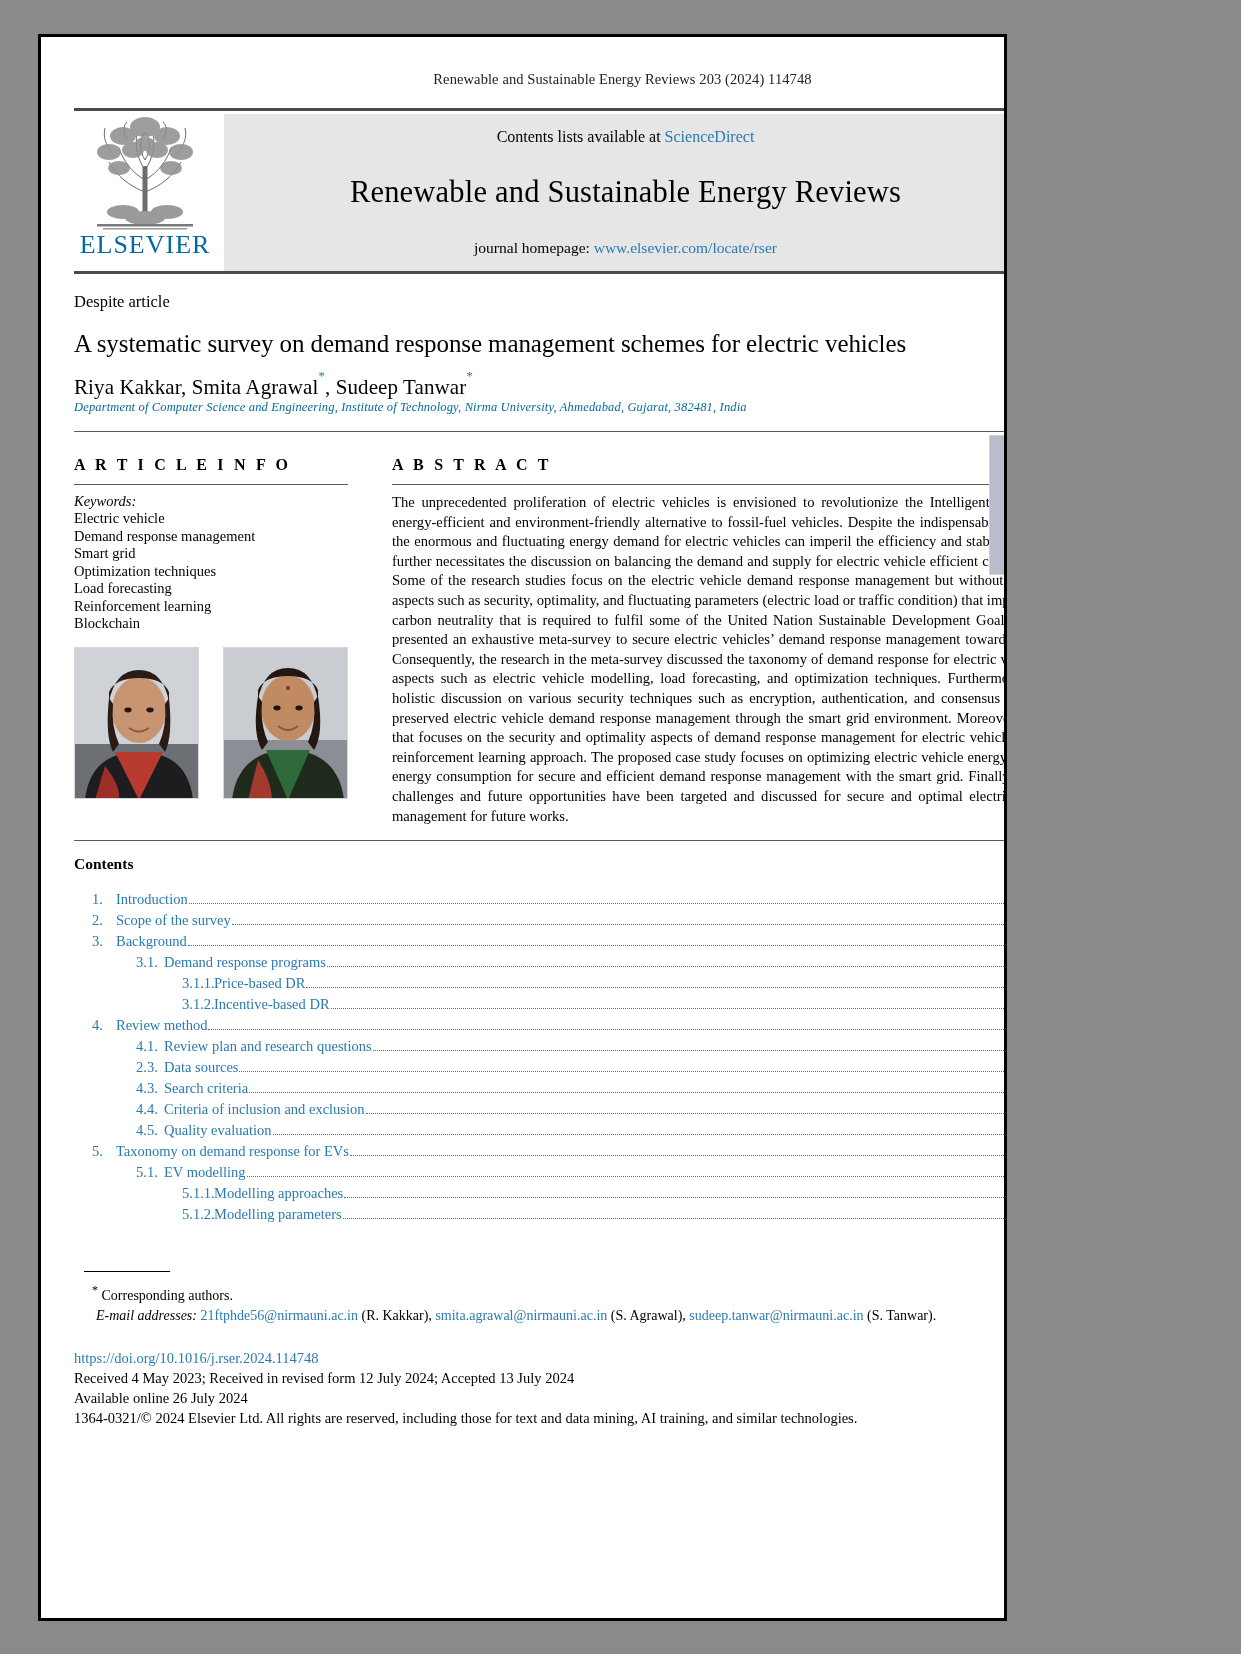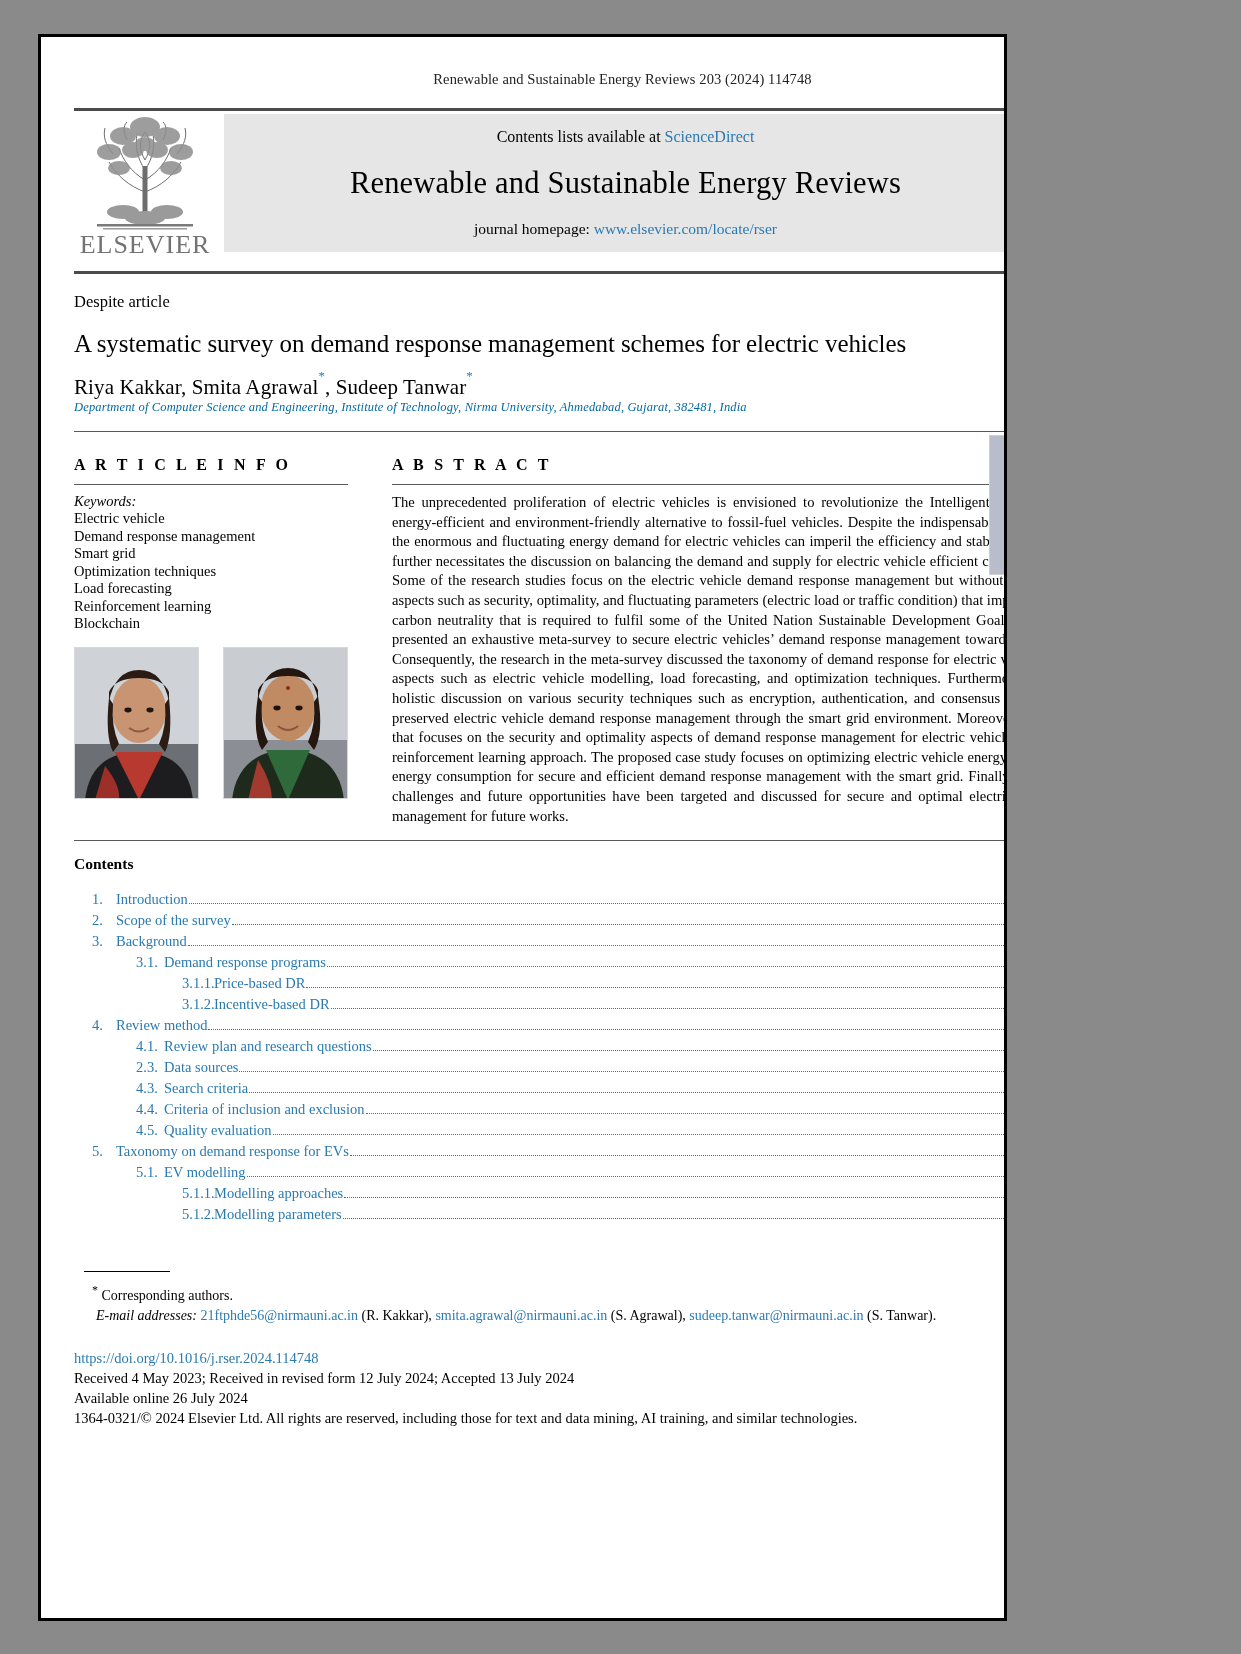--- a/index.html
+++ b/index.html
@@ -53,28 +53,28 @@
     display: flex;
     flex-direction: column;
     align-items: center;
     justify-content: flex-start;
   }
   .tree-svg { display:block; }
   .elsevier-word {
     font-family: "Liberation Serif", serif;
     font-size: 26px;
     letter-spacing: 1px;
-    color: #737373;
+    color: #0369a1;
     font-weight: 400;
     margin-top: -2px;
   }
   .sd-band {
     flex: 1 1 auto;
     background: #e6e6e6;
-    margin: 3px 8px 19px 8px;
+    margin: 3px 8px 0 8px;
     display: flex;
     flex-direction: column;
     justify-content: space-between;
     align-items: center;
     padding: 14px 8px 14px 0;
   }
   .sd-line1 { font-size: 16px; }
   .sd-title {
     font-size: 30.5px;
     font-family: "Liberation Serif", serif;

